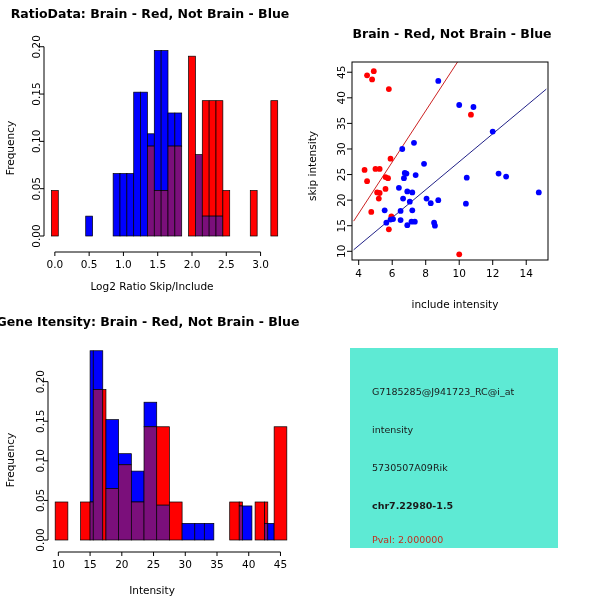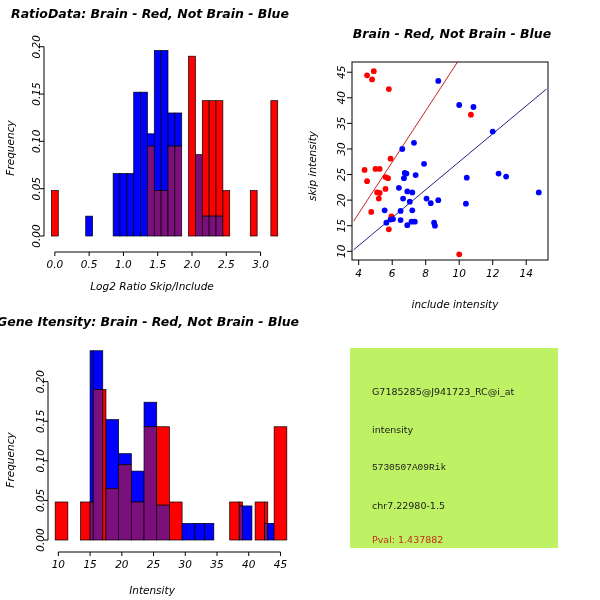--- a/index.html
+++ b/index.html
@@ -5,31 +5,31 @@
   html, body {
     margin: 0; padding: 0;
     background: #ffffff;
   }
   body {
     width: 600px; height: 600px;
     position: relative;
     overflow: hidden;
     font-family: "DejaVu Sans", sans-serif;
   }
-  .panel { position: absolute; font-style: italic; }
+  .panel { position: absolute; }
   svg { display: block; }
   text { font-family: "DejaVu Sans", sans-serif; fill: #000000; }
   .ttl { font-size: 12.5px; font-weight: bold; }
   .axlab { font-size: 10.5px; }
   .tick { font-size: 10.5px; }
   .infobox {
     position: absolute;
     left: 350px; top: 348px;
     width: 208px; height: 200px;
-    background: #bef264;
+    background: #5eead4;
   }
   .infoline {
     position: absolute;
     left: 22px;
     font-size: 9.5px;
     color: #1a1a1a;
     white-space: nowrap;
     font-family: "DejaVu Sans", sans-serif;
   }
   .infoline.pval { color: #C03020; }
@@ -275,16 +275,16 @@
         <text x="41" y="121.22448979591836" text-anchor="middle" class="tick" transform="rotate(-90 41 121.22448979591836)" dominant-baseline="middle">0.15</text>
         <line x1="48" x2="44" y1="81.63265306122449" y2="81.63265306122449" stroke="#000" stroke-width="1"></line>
         <text x="41" y="81.63265306122449" text-anchor="middle" class="tick" transform="rotate(-90 41 81.63265306122449)" dominant-baseline="middle">0.20</text>
       </g>
   </svg>
 </div>
 
 <div class="infobox">
   <div class="infoline" style="top:38px;">G7185285@J941723_RC@i_at</div>
   <div class="infoline" style="top:76px;">intensity</div>
-  <div class="infoline" style="top:114px;font-family:Liberation Mono, monospace;">5730507A09Rik</div>
-  <div class="infoline" style="top:152px;">chr7.22980-1.5</div>
-  <div class="infoline pval" style="top:186px;">Pval: 1.437882</div>
+  <div class="infoline" style="top:114px;">5730507A09Rik</div>
+  <div class="infoline" style="top:152px;font-weight:bold;">chr7.22980-1.5</div>
+  <div class="infoline pval" style="top:186px;">Pval: 2.000000</div>
 </div>
 
 </body></html>

